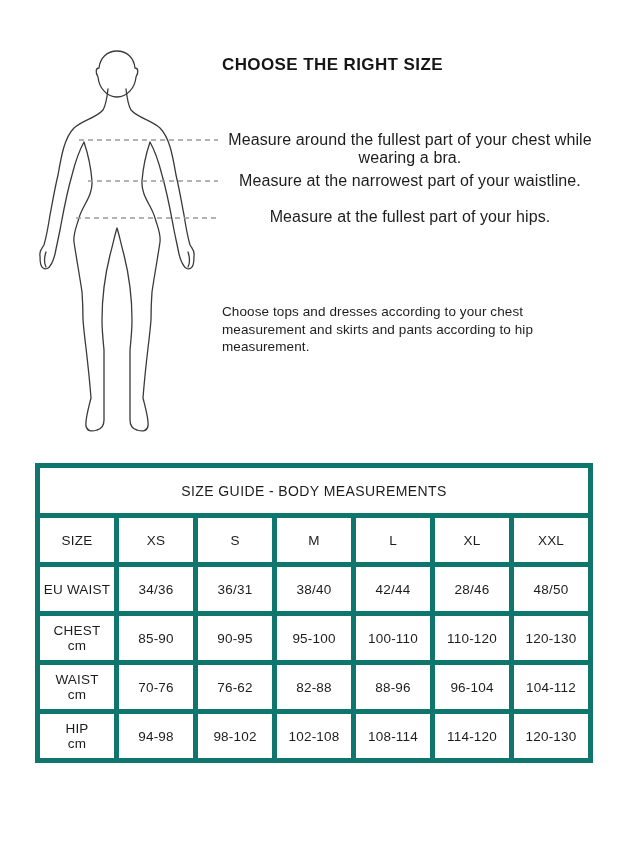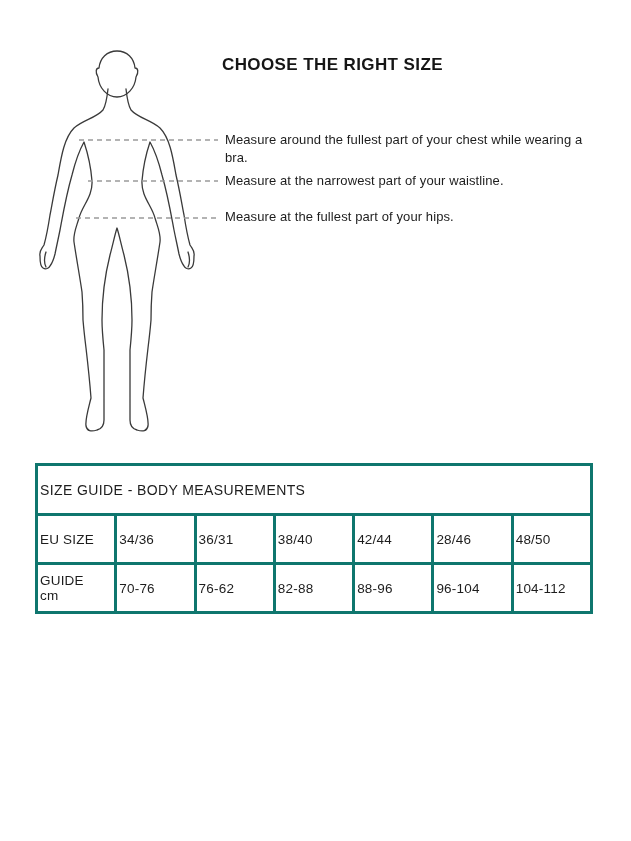--- a/index.html
+++ b/index.html
@@ -16,41 +16,42 @@
   
   .figure-svg { position: absolute; left: 0; top: 0; }
   
   .heading {
     position: absolute; left: 222px; top: 55px;
     font-size: 17px; font-weight: 700; letter-spacing: 0.4px;
     color: #161616;
   }
   .measure-item {
     position: absolute; left: 225px; width: 370px;
-    font-size: 13px; line-height: 17.5px; letter-spacing: 0.1px;
+    font-size: 16px; line-height: 17.5px; letter-spacing: 0.1px;
     color: #1d1d1d;
+    text-align: center;
   }
   .mi-0 { top: 131px; }
   .mi-1 { top: 172px; }
   .mi-2 { top: 208px; }
   .note {
     position: absolute; left: 222px; top: 303px; width: 356px;
     font-size: 13.5px; line-height: 17.5px; letter-spacing: 0.1px;
     color: #1d1d1d;
   }
   
   .size-table {
     position: absolute; left: 35px; top: 463px; width: 558px;
     border-collapse: collapse; table-layout: fixed;
     border: 1.5px solid #222222;
     font-size: 13.5px; letter-spacing: 0.2px; color: #1d1d1d;
   }
   .size-table td {
-    border: 3px solid #0f766e;
-    vertical-align: middle;
+    border: 5px solid #0f766e;
+    text-align: center; vertical-align: middle;
     height: 49px;
     padding: 2px;
   }
   .size-table tr.title-row td {
     height: 50px;
     font-size: 14px; letter-spacing: 0.4px;
   }
   .label-span { display: block; }
 </style>
 </head>
@@ -133,43 +134,77 @@
       <line x1="76" y1="218" x2="218" y2="218"></line>
     </g>
   </svg>
 
   <div class="heading">CHOOSE THE RIGHT SIZE</div>
 
   <div class="measure-item mi-0">Measure around the fullest part of your chest while wearing a bra.</div>
   <div class="measure-item mi-1">Measure at the narrowest part of your waistline.</div>
   <div class="measure-item mi-2">Measure at the fullest part of your hips.</div>
 
+  <div class="note">Choose tops and dresses according to your chest measurement and skirts and pants according to hip measurement.</div>
 
   <table class="size-table">
     <tbody>
         <tr class="title-row">
       <td colspan="7">SIZE GUIDE - BODY MEASUREMENTS</td>
     </tr>
     <tr>
-      <td>EU SIZE</td>
+      <td>SIZE</td>
+      <td>XS</td>
+      <td>S</td>
+      <td>M</td>
+      <td>L</td>
+      <td>XL</td>
+      <td>XXL</td>
+    </tr>
+    <tr>
+      <td>EU WAIST</td>
       <td>34/36</td>
       <td>36/31</td>
       <td>38/40</td>
       <td>42/44</td>
       <td>28/46</td>
       <td>48/50</td>
     </tr>
     <tr>
       <td>
-        <span class="label-span">GUIDE</span>
+        <span class="label-span">CHEST</span>
+        <span class="label-span">cm</span>
+      </td>
+      <td>85-90</td>
+      <td>90-95</td>
+      <td>95-100</td>
+      <td>100-110</td>
+      <td>110-120</td>
+      <td>120-130</td>
+    </tr>
+    <tr>
+      <td>
+        <span class="label-span">WAIST</span>
         <span class="label-span">cm</span>
       </td>
       <td>70-76</td>
       <td>76-62</td>
       <td>82-88</td>
       <td>88-96</td>
       <td>96-104</td>
       <td>104-112</td>
     </tr>
+    <tr>
+      <td>
+        <span class="label-span">HIP</span>
+        <span class="label-span">cm</span>
+      </td>
+      <td>94-98</td>
+      <td>98-102</td>
+      <td>102-108</td>
+      <td>108-114</td>
+      <td>114-120</td>
+      <td>120-130</td>
+    </tr>
   </tbody>
     </table>
 
 </div>
 
 </body></html>

